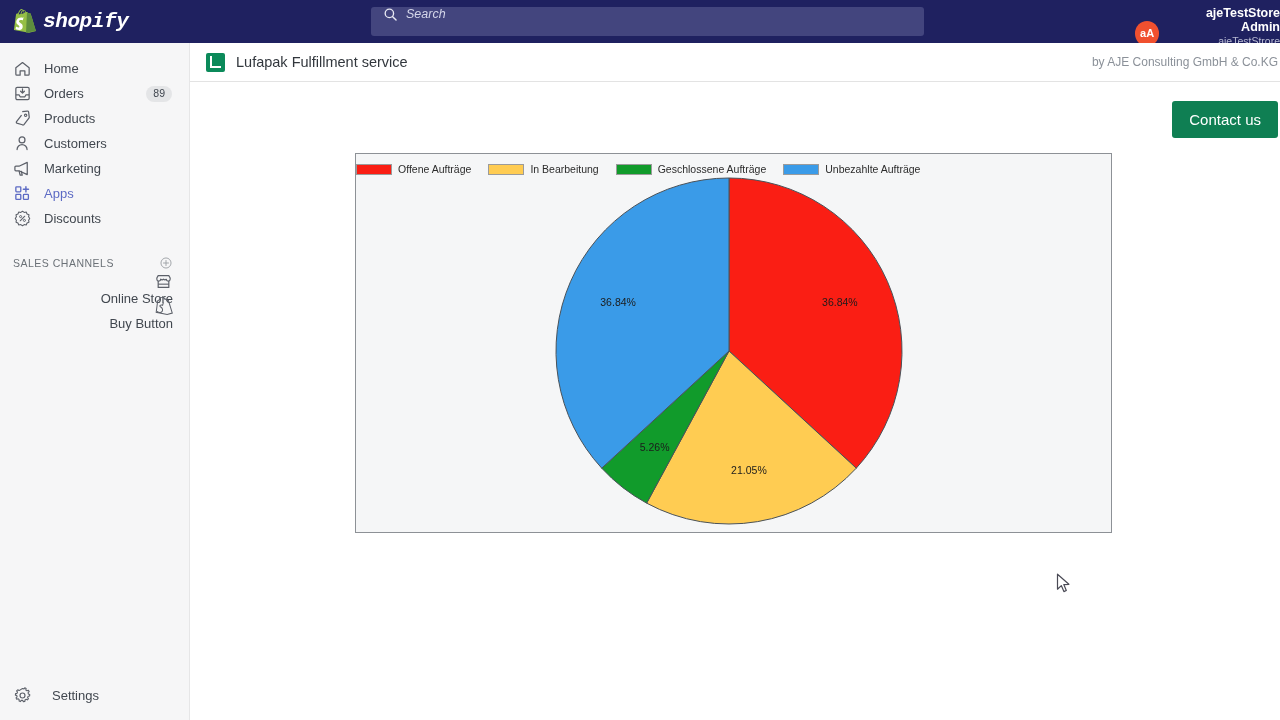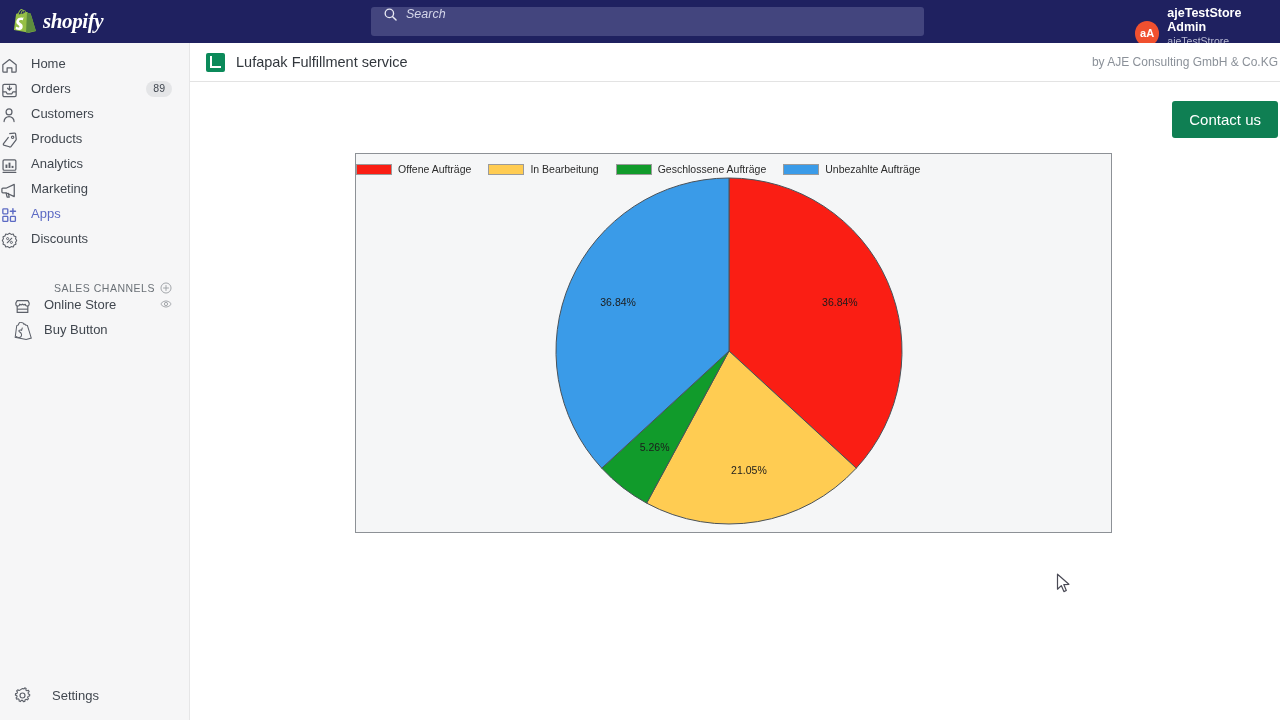--- a/index.html
+++ b/index.html
@@ -23,21 +23,21 @@
     display: flex; align-items: center;
     margin-left: 12px; gap: 7px;
   }
   .brand-logo { width: 24px; height: 26px; display:block; }
   .brand-word {
     color: #ffffff;
     font-size: 21px;
     font-weight: bold;
     font-style: italic;
     letter-spacing: -0.4px;
-    font-family: Liberation Serif, serif;
+    font-family: Liberation Mono, monospace;
   }
   .search-wrap {
     position: absolute; left: 371px; top: 7px;
     width: 553px; height: 29px;
     background: #43457e;
     border-radius: 3px;
     display: flex; align-items: flex-start;
     padding-left: 12px;
     cursor: text;
     font-style: italic;
@@ -55,35 +55,36 @@
     cursor: pointer;
   }
   .avatar {
     width: 25px; height: 25px; border-radius: 50%;
     background: #f0502f;
     color: #fff; font-size: 11px; font-weight: bold;
     display: flex; align-items: center; justify-content: center;
     margin-left: 1135px;
     margin-top: 14px;
   }
-  .user-lines { line-height: 1.15; }
+  .user-lines { line-height: 1.15; text-align: right; }
   .user-name { color: #ffffff; font-size: 12.5px; font-weight: bold; }
   .user-store { color: #b9bbd4; font-size: 10.5px; }
 
   
   .sidebar {
     position: absolute; top: 43px; left: 0;
     width: 190px; height: 677px;
     background: #f6f6f7;
     border-right: 1px solid #e6e6e7;
   }
   .nav-list { margin-top: 13px; }
   .nav-item {
-    display: flex; align-items: flex-start;
+    display: flex; align-items: center;
     height: 25px;
+    padding-left: 13px;
     margin: 0 8px 0 0;
     cursor: pointer;
     position: relative;
   }
   .nav-ico { width: 19px; height: 19px; flex: none; display:block; }
   .nav-label {
     margin-left: 12px;
     font-size: 13px;
     color: #41474f;
   }
@@ -95,34 +96,34 @@
     font-size: 10.5px;
     border-radius: 9px;
     padding: 1px 7px 2px 7px;
     line-height: 13px;
   }
   .section-head {
     display: flex; align-items: center;
     margin-top: 23px;
     padding-left: 13px; padding-right: 16px;
     height: 18px;
-    margin-left: 41px;
   }
   .section-title {
     font-size: 10.5px;
     letter-spacing: 0.5px;
     color: #6b7177;
     text-transform: uppercase;
     flex: 1;
   }
   .mini-ico { width: 14px; height: 14px; opacity: .65; cursor: pointer; display:block;}
   .chan-item {
-    display: flex; align-items: flex-start;
+    display: flex; align-items: flex-end;
     height: 25px; padding-left: 13px; padding-right: 16px;
     cursor: pointer;
+    flex-direction: column;
   }
   .chan-item .nav-label { flex: 1; }
   .settings-item {
     position: absolute; bottom: 12px; left: 0;
     display: flex; align-items: center;
     height: 25px; padding-left: 13px;
     cursor: pointer;
     gap: 8px;
   }
 
@@ -254,44 +255,34 @@
         <rect x="3" y="3.5" width="14" height="13" rx="1.5" fill="none" stroke="#5c6069" stroke-width="1.3"></rect>
         <path d="M3 11.5h3.5l1 2h5l1-2H17" fill="none" stroke="#5c6069" stroke-width="1.3" stroke-linejoin="round"></path>
         <path d="M10 5v4.2M8 7.6l2 2 2-2" fill="none" stroke="#5c6069" stroke-width="1.3" stroke-linecap="round" stroke-linejoin="round"></path>
       </svg>
       <span class="nav-label">Orders</span>
       <span class="badge">89</span>
     </div>
 
     <div class="nav-item">
       <svg class="nav-ico" viewBox="0 0 20 20">
+        <path d="M10.6 2.8H16a1.2 1.2 0 011.2 1.2v5.4a1.6 1.6 0 01-.47 1.13l-6 6a1.2 1.2 0 01-1.7 0L3.4 14.1a1.2 1.2 0 010-1.7l6.07-6.07" fill="none" stroke="#5c6069" stroke-width="1.3" stroke-linejoin="round" transform="rotate(-7 10 10)"></path>
+        <circle cx="13.3" cy="6.6" r="1.25" fill="none" stroke="#5c6069" stroke-width="1.2"></circle>
+      </svg>
+      <span class="nav-label">Products</span>
+    </div>
+
+    <div class="nav-item">
+      <svg class="nav-ico" viewBox="0 0 20 20">
         <circle cx="9.5" cy="6.2" r="3.1" fill="none" stroke="#5c6069" stroke-width="1.3"></circle>
         <path d="M4.3 16.4c0-3 2.4-5.2 5.2-5.2 2.9 0 5.3 2.2 5.3 5.2" fill="none" stroke="#5c6069" stroke-width="1.3" stroke-linecap="round"></path>
       </svg>
       <span class="nav-label">Customers</span>
     </div>
 
-    <div class="nav-item">
-      <svg class="nav-ico" viewBox="0 0 20 20">
-        <path d="M10.6 2.8H16a1.2 1.2 0 011.2 1.2v5.4a1.6 1.6 0 01-.47 1.13l-6 6a1.2 1.2 0 01-1.7 0L3.4 14.1a1.2 1.2 0 010-1.7l6.07-6.07" fill="none" stroke="#5c6069" stroke-width="1.3" stroke-linejoin="round" transform="rotate(-7 10 10)"></path>
-        <circle cx="13.3" cy="6.6" r="1.25" fill="none" stroke="#5c6069" stroke-width="1.2"></circle>
-      </svg>
-      <span class="nav-label">Products</span>
-    </div>
-
-    <div class="nav-item">
-      <svg class="nav-ico" viewBox="0 0 20 20">
-        <rect x="3.2" y="4" width="13.5" height="11" rx="1.3" fill="none" stroke="#5c6069" stroke-width="1.3"></rect>
-        <rect x="5.8" y="9" width="2" height="3.6" fill="#5c6069"></rect>
-        <rect x="9" y="7" width="2" height="5.6" fill="#5c6069"></rect>
-        <rect x="12.2" y="10.4" width="2" height="2.2" fill="#5c6069"></rect>
-        <line x1="3.2" y1="17.2" x2="16.7" y2="17.2" stroke="#5c6069" stroke-width="1.3" stroke-linecap="round"></line>
-      </svg>
-      <span class="nav-label">Analytics</span>
-    </div>
 
     <div class="nav-item">
       <svg class="nav-ico" viewBox="0 0 20 20">
         <path d="M3 7.6h3.3L15 3.6v12.8L6.3 12.4H3a1 1 0 01-1-1V8.6a1 1 0 011-1z" fill="none" stroke="#5c6069" stroke-width="1.3" stroke-linejoin="round"></path>
         <path d="M6.4 12.6l1.1 4.4h2.2l-1-4.4" fill="none" stroke="#5c6069" stroke-width="1.3" stroke-linejoin="round"></path>
       </svg>
       <span class="nav-label">Marketing</span>
     </div>
 
     <div class="nav-item active">

